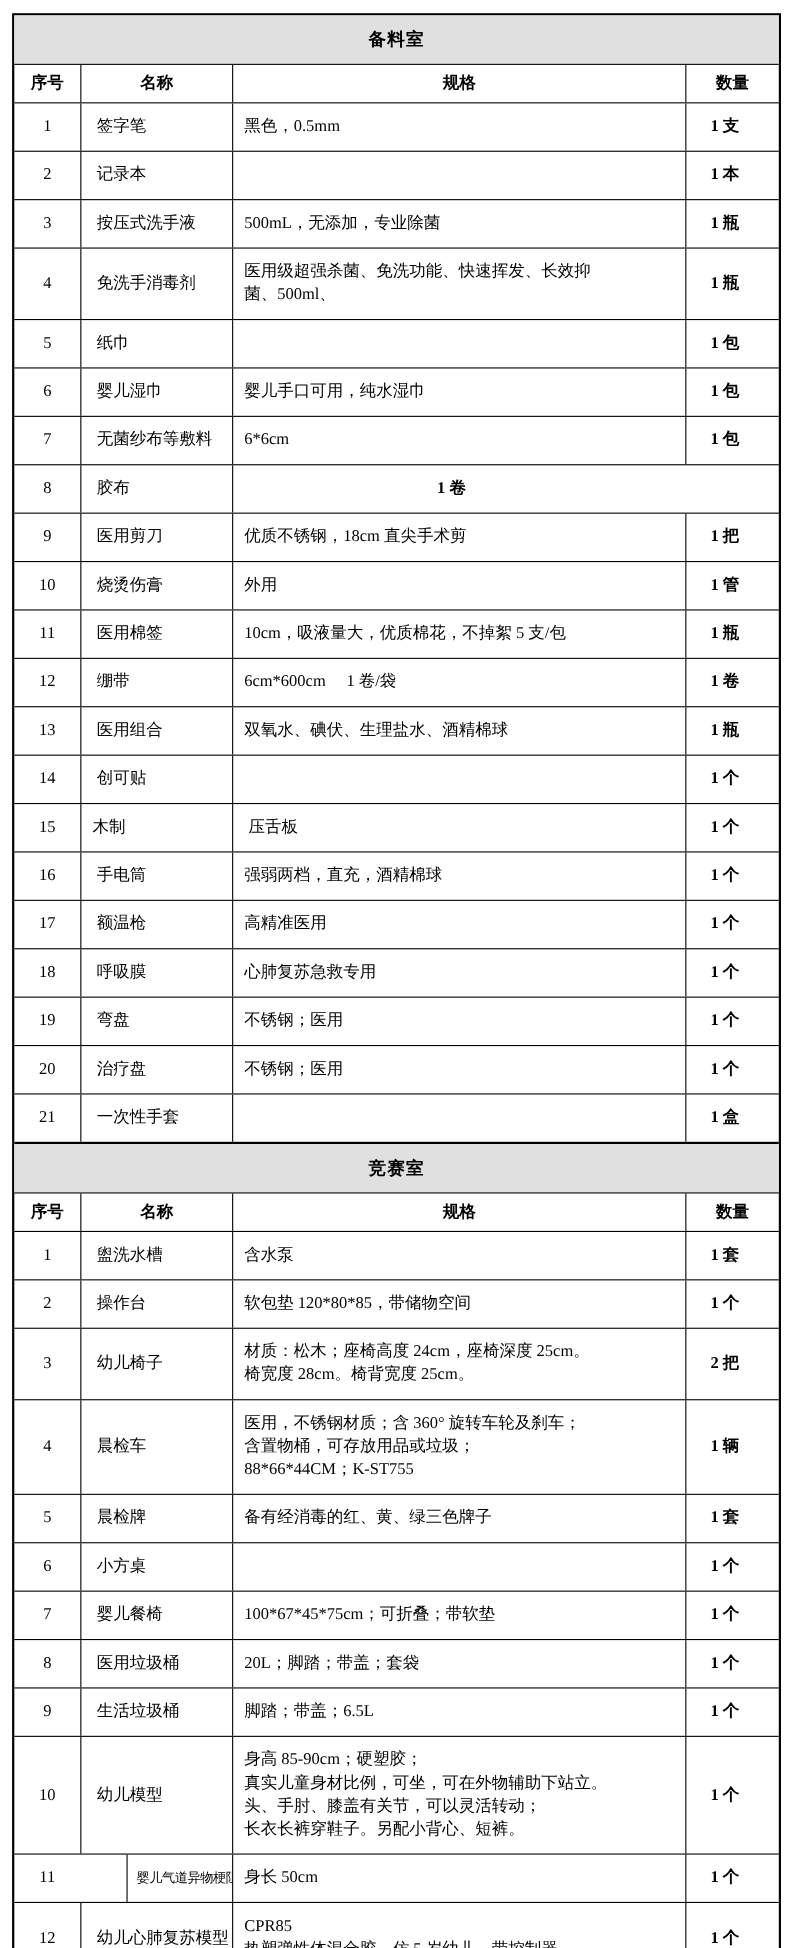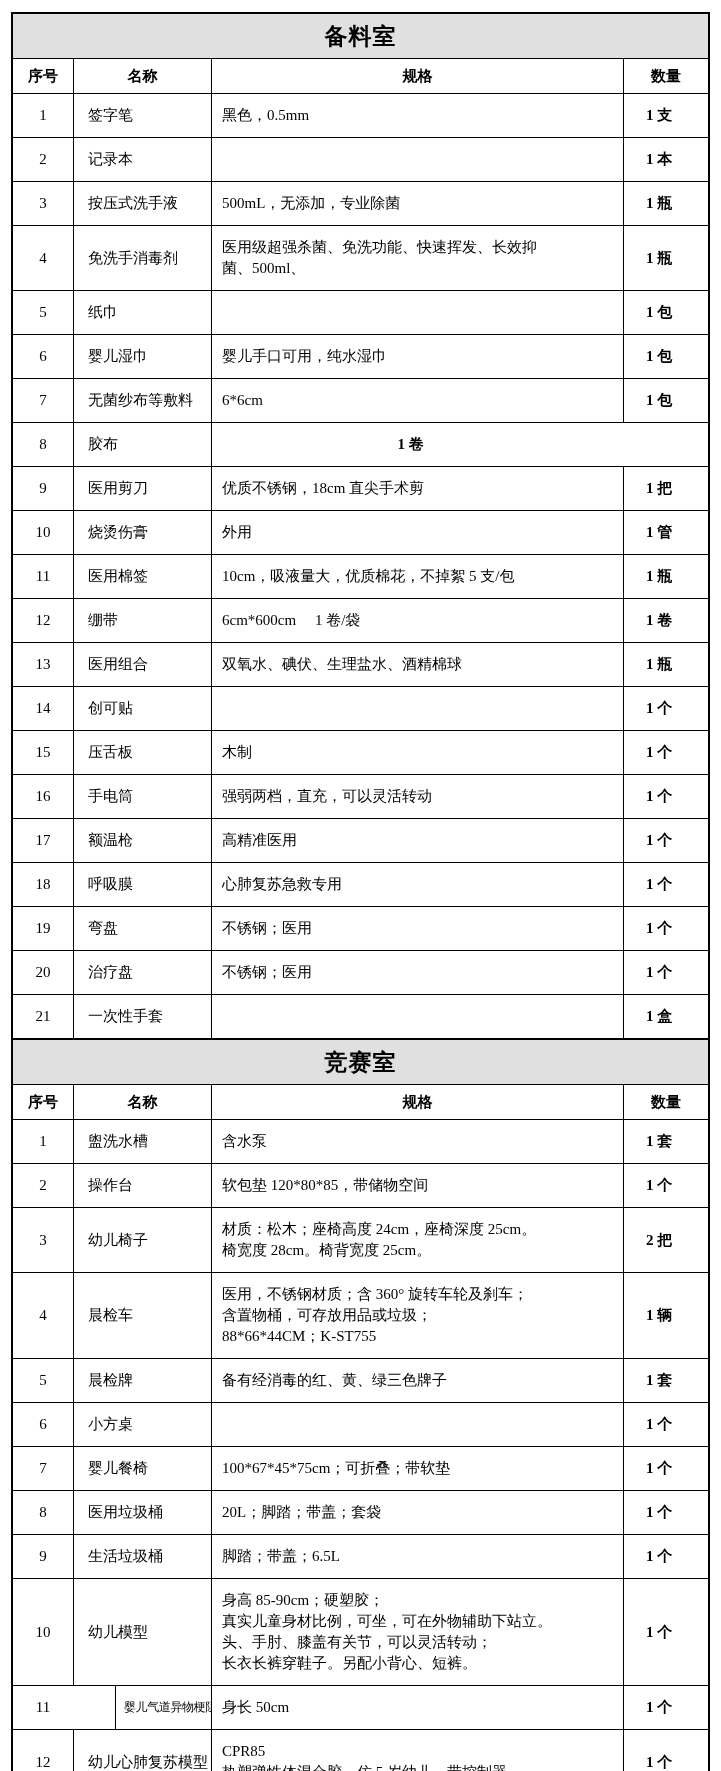--- a/index.html
+++ b/index.html
@@ -22,21 +22,21 @@
     border:2px solid var(--border);
     background:#fff;
   }
   .section{width:100%;}
   .section + .section{border-top:2px solid var(--border);}
   .section-title{
     background:var(--title-bg);
     height:44px;
     display:flex;align-items:center;justify-content:center;
     font-weight:bold;
-    font-size:23px;
+    font-size:16px;
     letter-spacing:1px;
   }
   .row{
     display:grid;
     grid-template-columns:60px 138px 1fr 85px;
     border-top:1px solid var(--border);
   }
   .cell{
     border-left:1px solid var(--border);
     display:flex;
@@ -165,29 +165,29 @@
 
   <div class="row">
     <div class="cell c-index">14</div>
     <div class="cell c-name">创可贴</div>
     <div class="cell c-spec"></div>
     <div class="cell c-qty">1 个</div>
   </div>
 
   <div class="row">
     <div class="cell c-index">15</div>
+    <div class="cell c-spec">木制</div>
     <div class="cell c-name">压舌板</div>
-    <div class="cell c-spec">木制</div>
     <div class="cell c-qty">1 个</div>
   </div>
 
   <div class="row">
     <div class="cell c-index">16</div>
     <div class="cell c-name">手电筒</div>
-    <div class="cell c-spec">强弱两档，直充，可以灵活转动</div>
+    <div class="cell c-spec">强弱两档，直充，酒精棉球</div>
     <div class="cell c-qty">1 个</div>
   </div>
 
   <div class="row">
     <div class="cell c-index">17</div>
     <div class="cell c-name">额温枪</div>
     <div class="cell c-spec">高精准医用</div>
     <div class="cell c-qty">1 个</div>
   </div>
 

